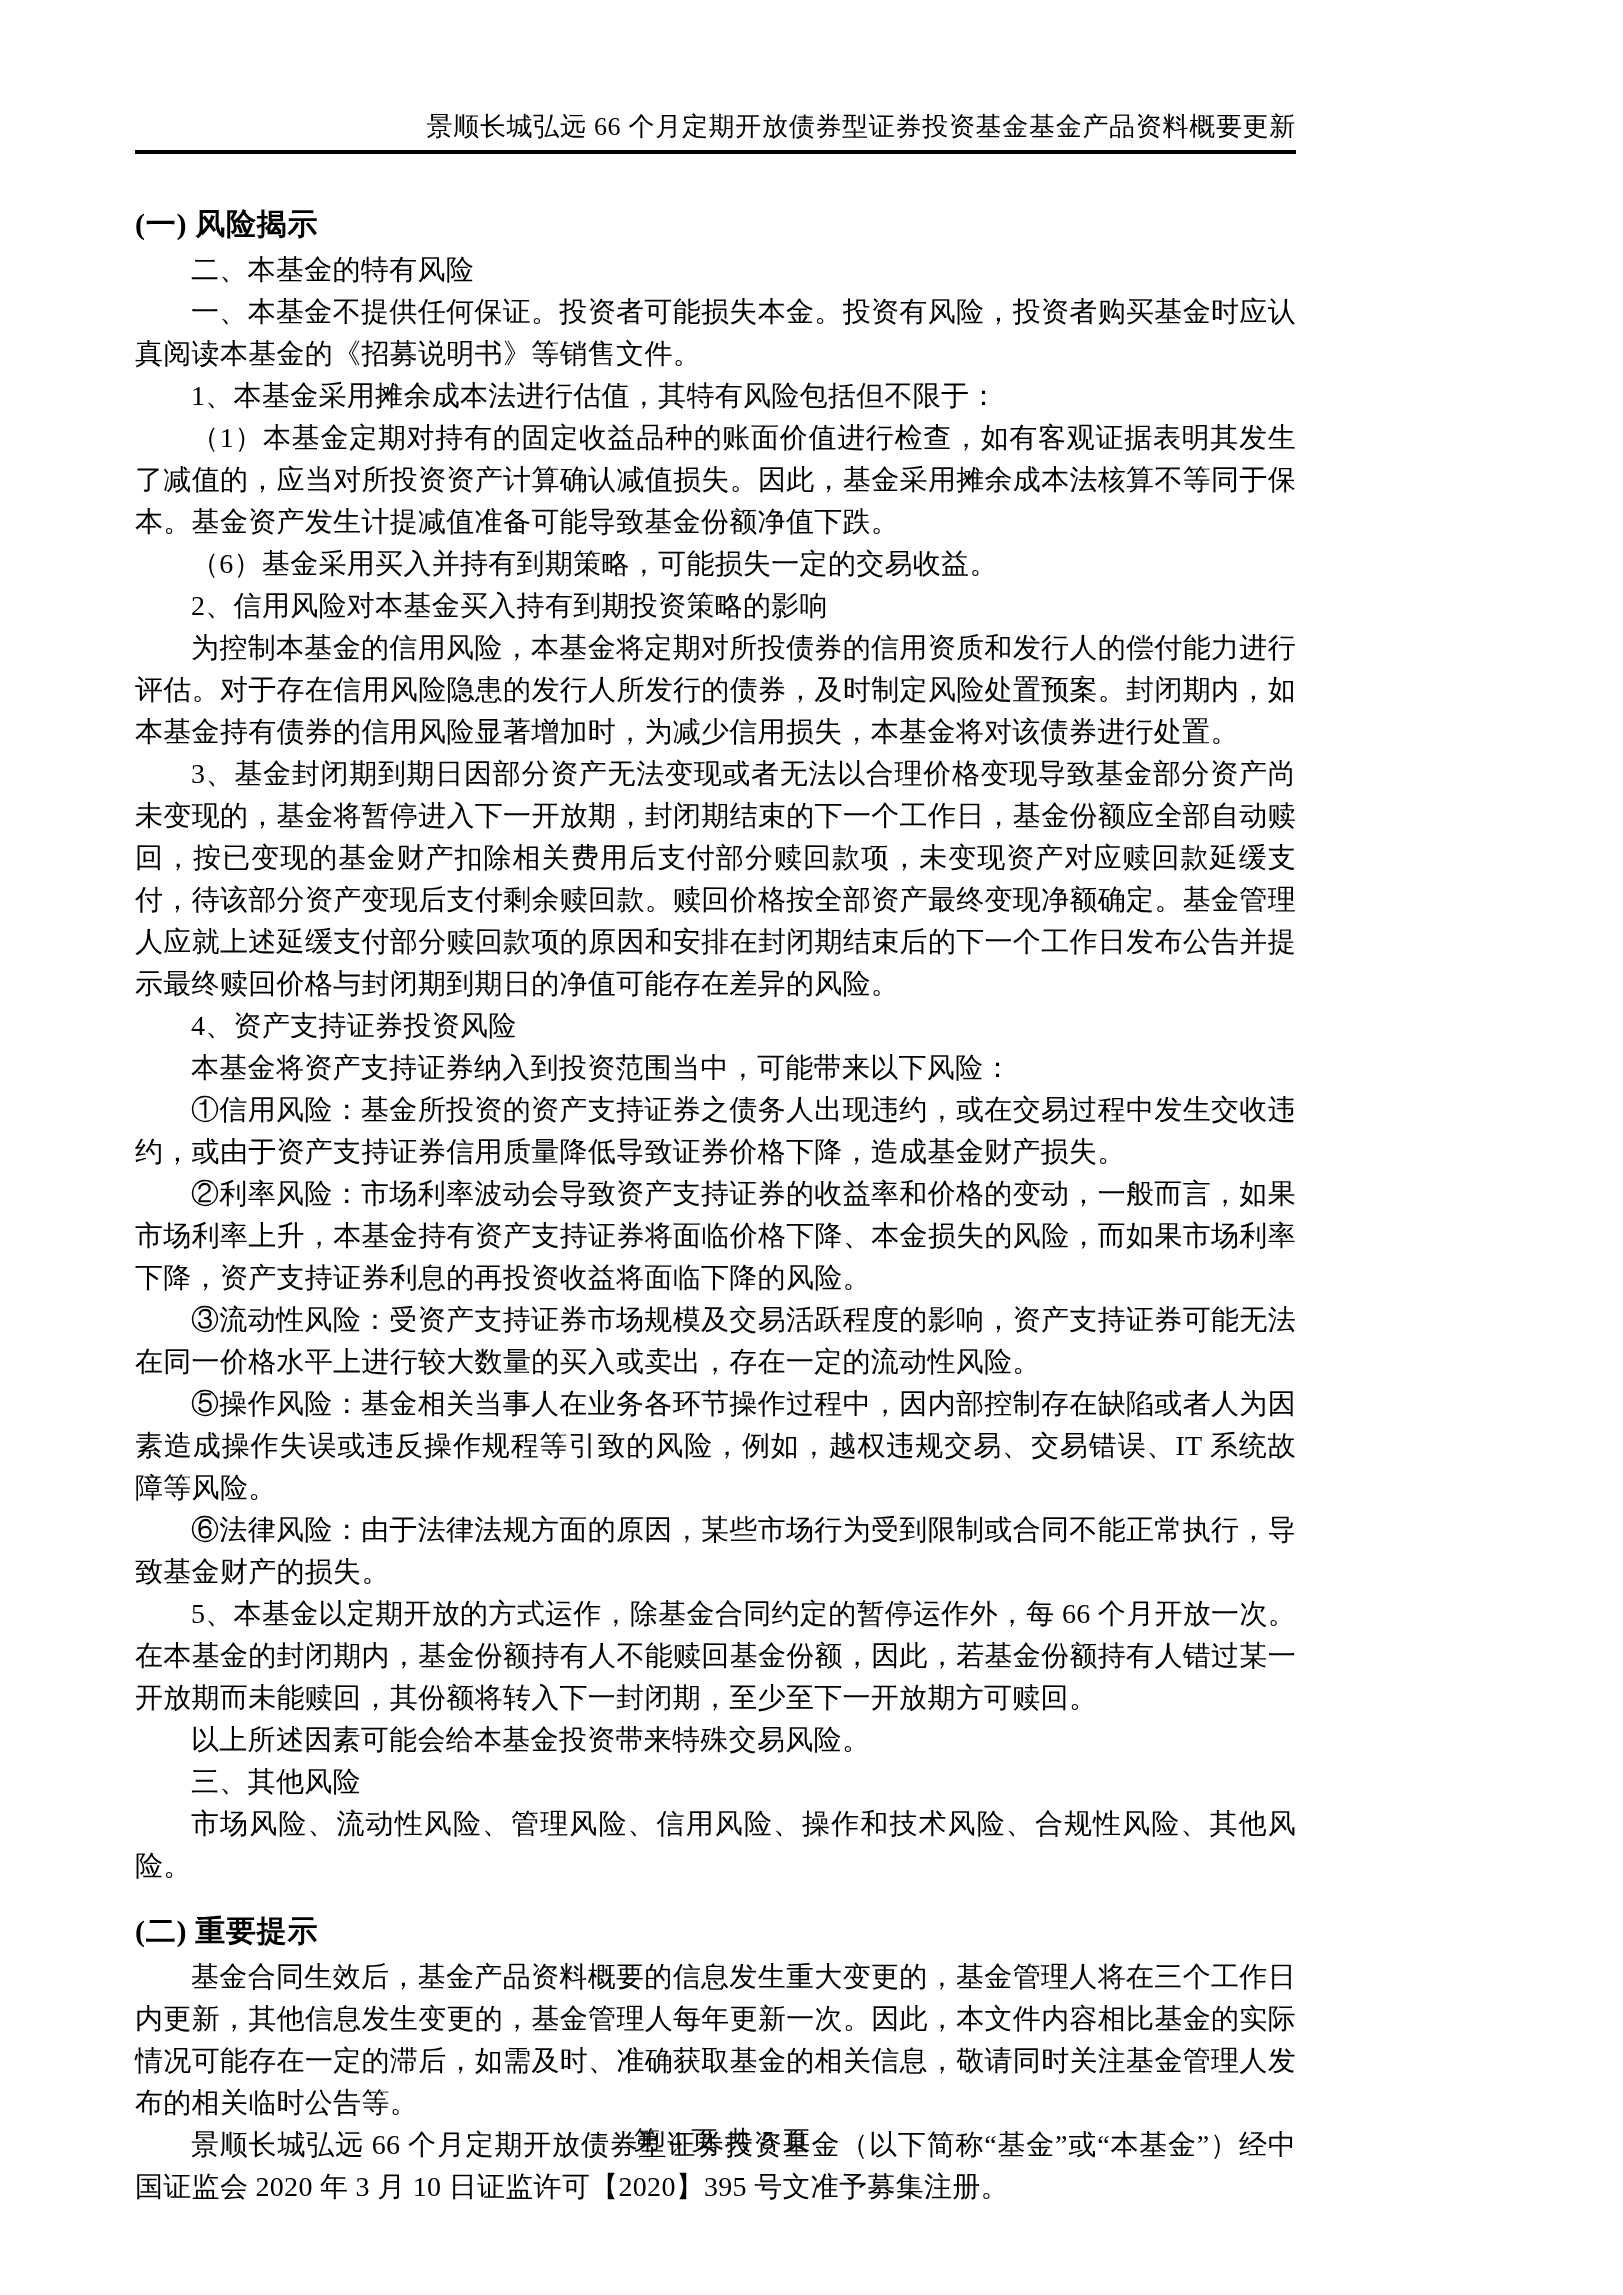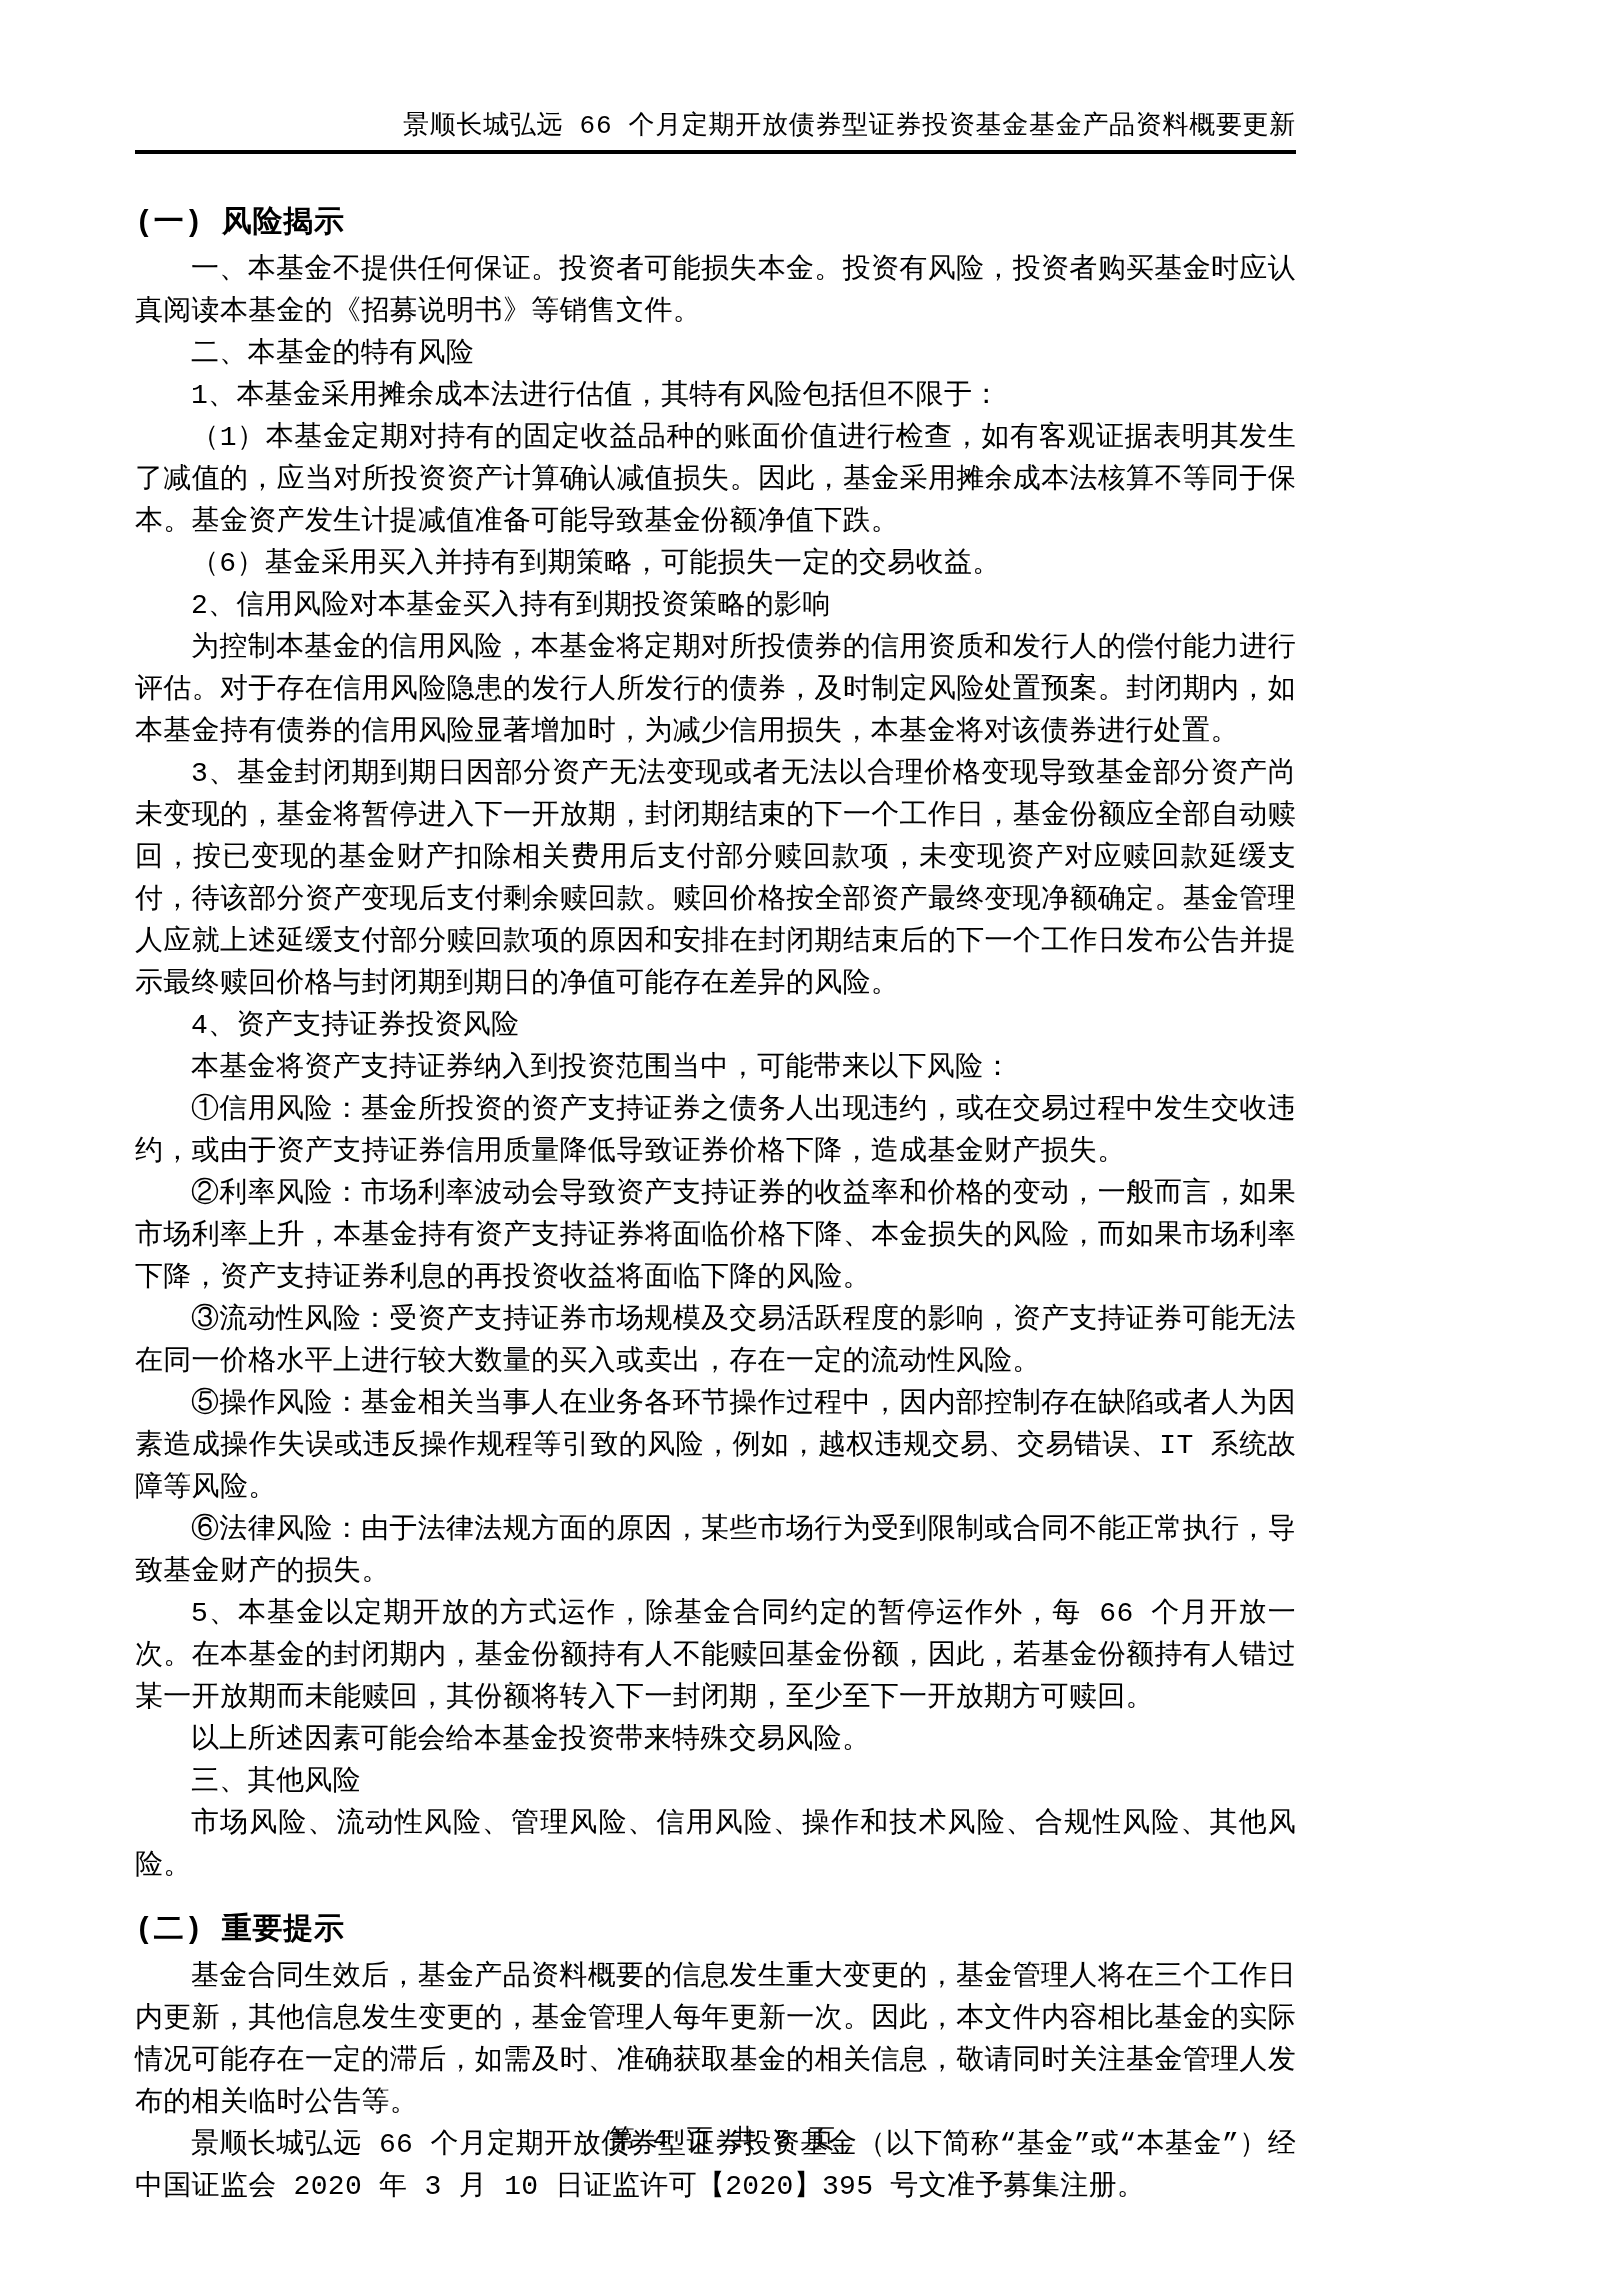--- a/index.html
+++ b/index.html
@@ -3,21 +3,21 @@
 <meta charset="utf-8">
 <style>
   * { box-sizing: border-box; }
   html, body { margin: 0; padding: 0; background: #ffffff; }
   .page {
     position: relative;
     width: 1445px;
     height: 2295px;
     background: #ffffff;
     color: #000000;
-    font-family: Liberation Mono, monospace;
+    font-family: Liberation Serif, serif;
     overflow: hidden;
   }
   .content {
     padding: 0 149px 0 135px;
   }
   .header-title {
     padding-top: 113px;
     text-align: right;
     font-size: 26px;
     line-height: 27.5px;
@@ -62,22 +62,22 @@
 <body>
 
 <div class="page">
   <div class="content">
 
     <div class="header-title">景顺长城弘远 66 个月定期开放债券型证券投资基金基金产品资料概要更新</div>
     <div class="header-rule"></div>
 
     <h2 class="section-heading first">(一) 风险揭示</h2>
 
+    <p class="body-para">二、本基金的特有风险</p>
     <p class="body-para">一、本基金不提供任何保证。投资者可能损失本金。投资有风险，投资者购买基金时应认真阅读本基金的《招募说明书》等销售文件。</p>
-    <p class="body-para">二、本基金的特有风险</p>
     <p class="body-para">1、本基金采用摊余成本法进行估值，其特有风险包括但不限于：</p>
     <p class="body-para">（1）本基金定期对持有的固定收益品种的账面价值进行检查，如有客观证据表明其发生了减值的，应当对所投资资产计算确认减值损失。因此，基金采用摊余成本法核算不等同于保本。基金资产发生计提减值准备可能导致基金份额净值下跌。</p>
     <p class="body-para">（6）基金采用买入并持有到期策略，可能损失一定的交易收益。</p>
     <p class="body-para">2、信用风险对本基金买入持有到期投资策略的影响</p>
     <p class="body-para">为控制本基金的信用风险，本基金将定期对所投债券的信用资质和发行人的偿付能力进行评估。对于存在信用风险隐患的发行人所发行的债券，及时制定风险处置预案。封闭期内，如本基金持有债券的信用风险显著增加时，为减少信用损失，本基金将对该债券进行处置。</p>
     <p class="body-para">3、基金封闭期到期日因部分资产无法变现或者无法以合理价格变现导致基金部分资产尚未变现的，基金将暂停进入下一开放期，封闭期结束的下一个工作日，基金份额应全部自动赎回，按已变现的基金财产扣除相关费用后支付部分赎回款项，未变现资产对应赎回款延缓支付，待该部分资产变现后支付剩余赎回款。赎回价格按全部资产最终变现净额确定。基金管理人应就上述延缓支付部分赎回款项的原因和安排在封闭期结束后的下一个工作日发布公告并提示最终赎回价格与封闭期到期日的净值可能存在差异的风险。</p>
     <p class="body-para">4、资产支持证券投资风险</p>
     <p class="body-para">本基金将资产支持证券纳入到投资范围当中，可能带来以下风险：</p>
     <p class="body-para">①信用风险：基金所投资的资产支持证券之债务人出现违约，或在交易过程中发生交收违约，或由于资产支持证券信用质量降低导致证券价格下降，造成基金财产损失。</p>
     <p class="body-para">②利率风险：市场利率波动会导致资产支持证券的收益率和价格的变动，一般而言，如果市场利率上升，本基金持有资产支持证券将面临价格下降、本金损失的风险，而如果市场利率下降，资产支持证券利息的再投资收益将面临下降的风险。</p>

